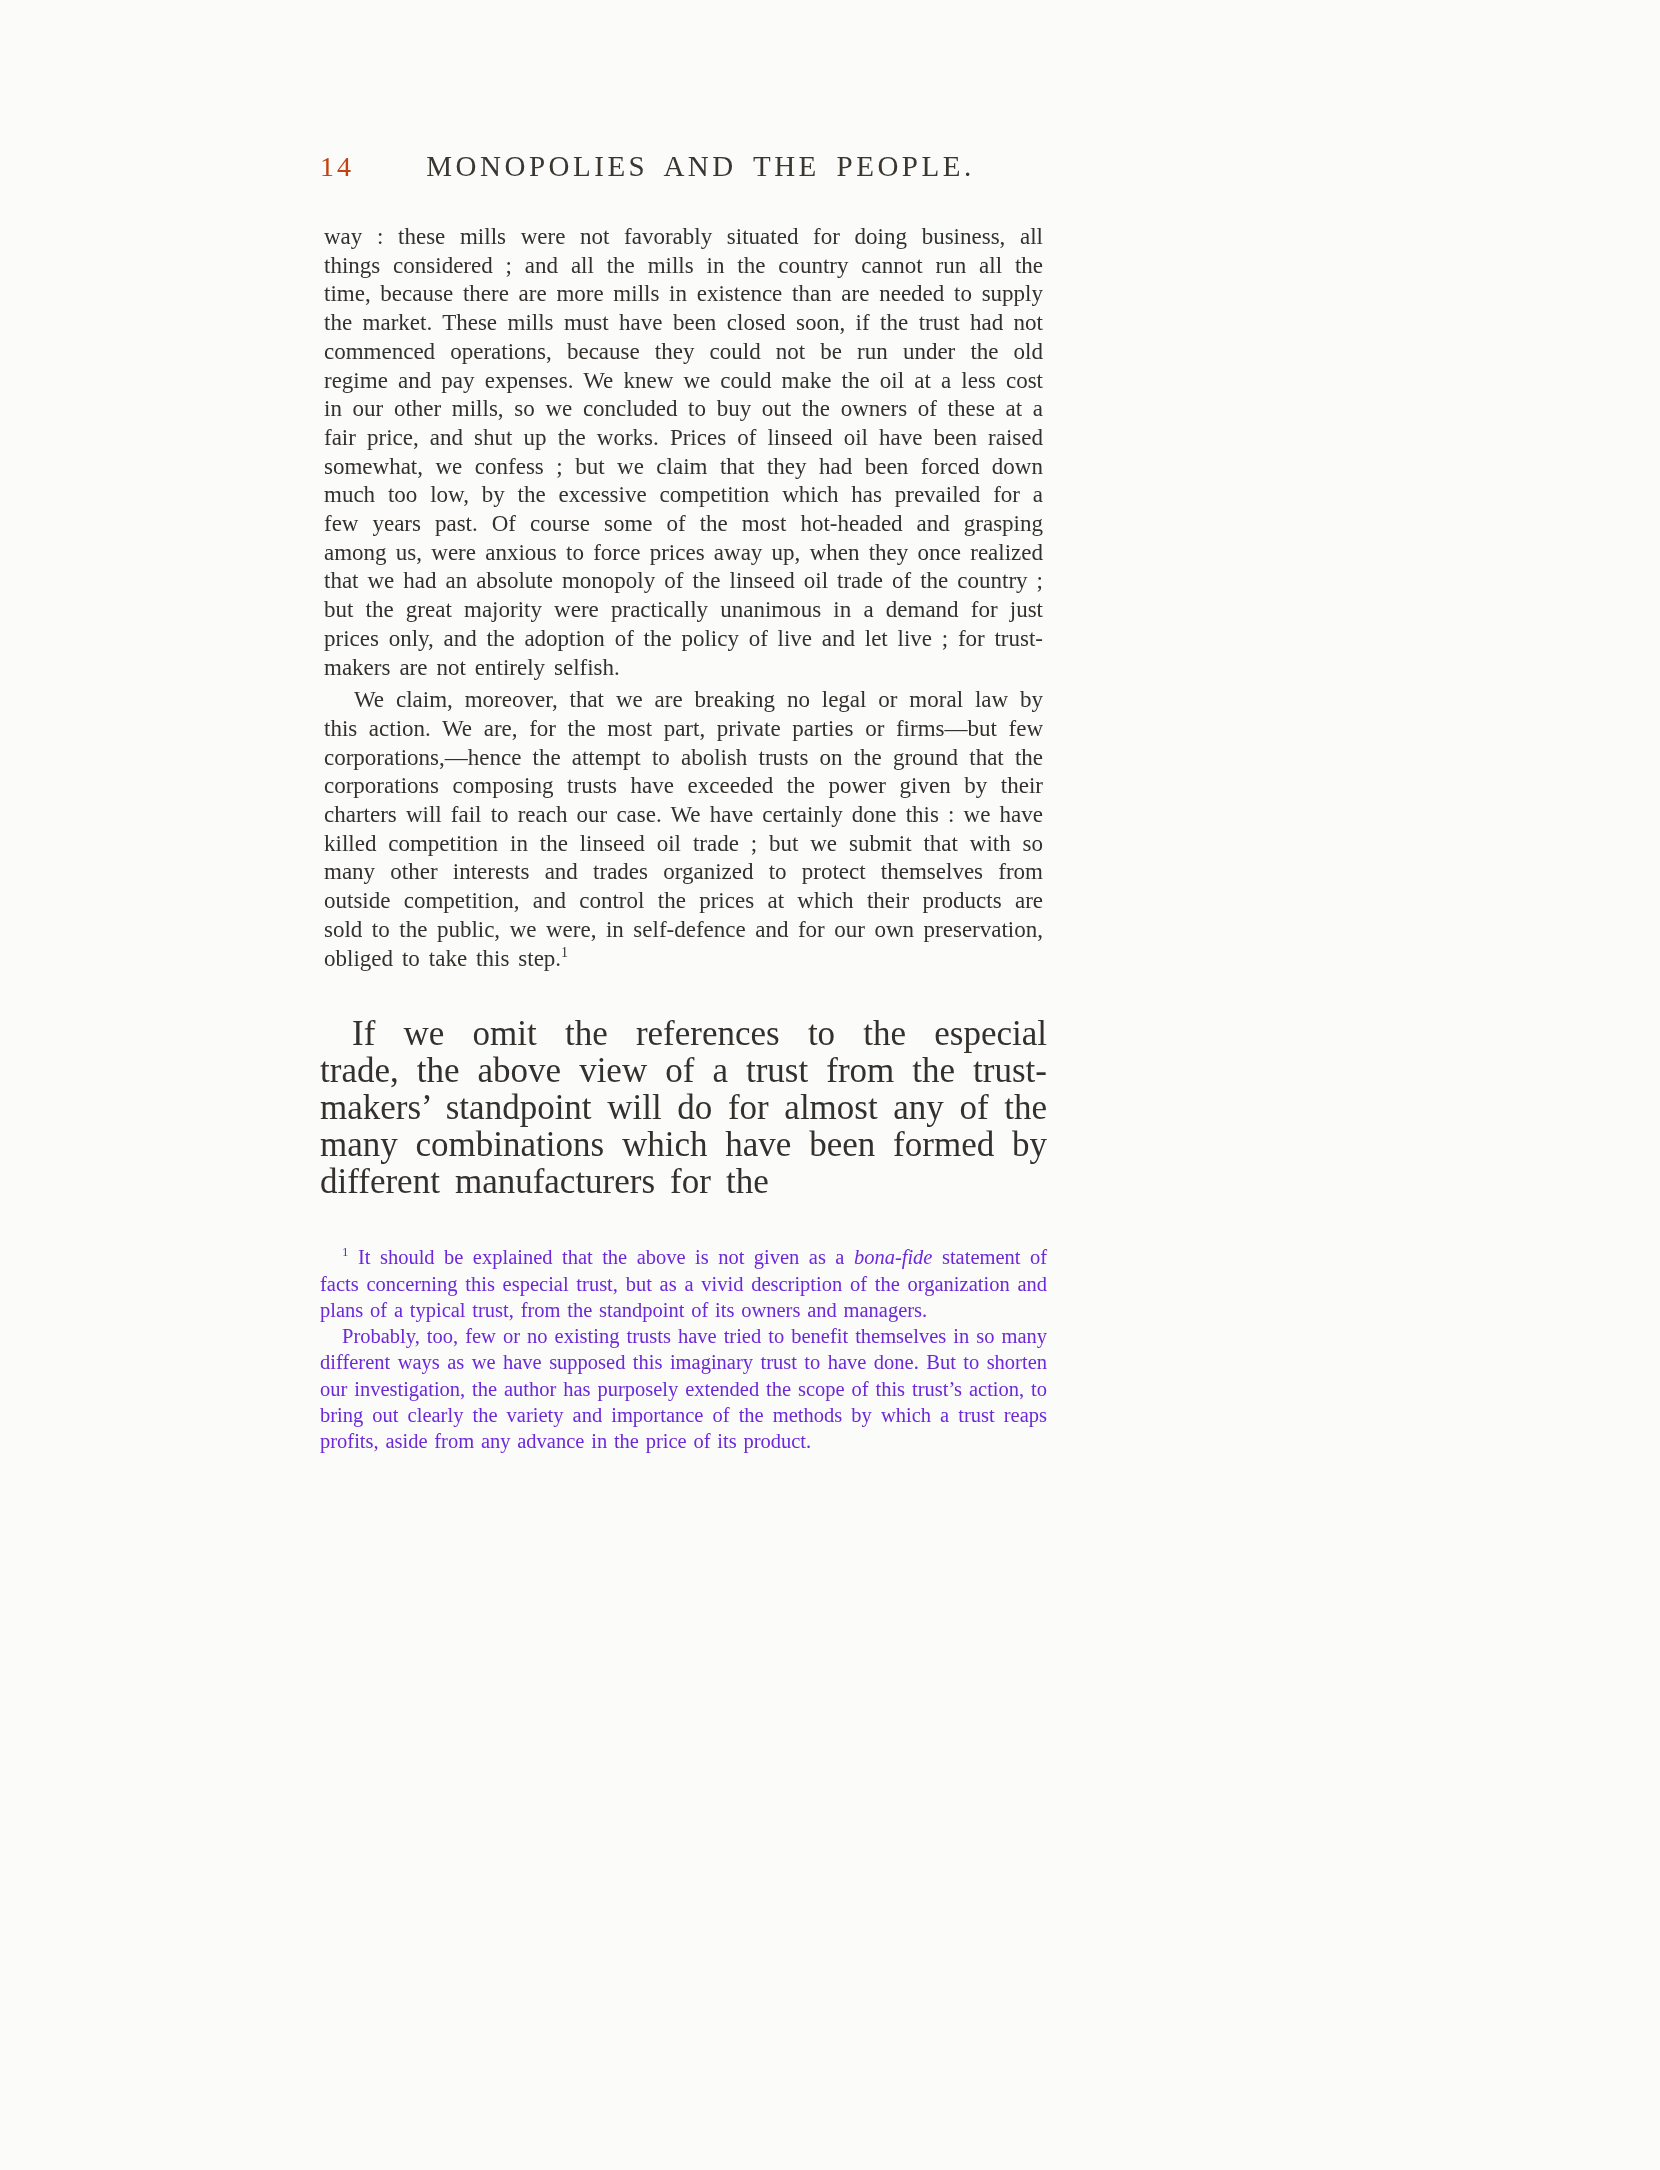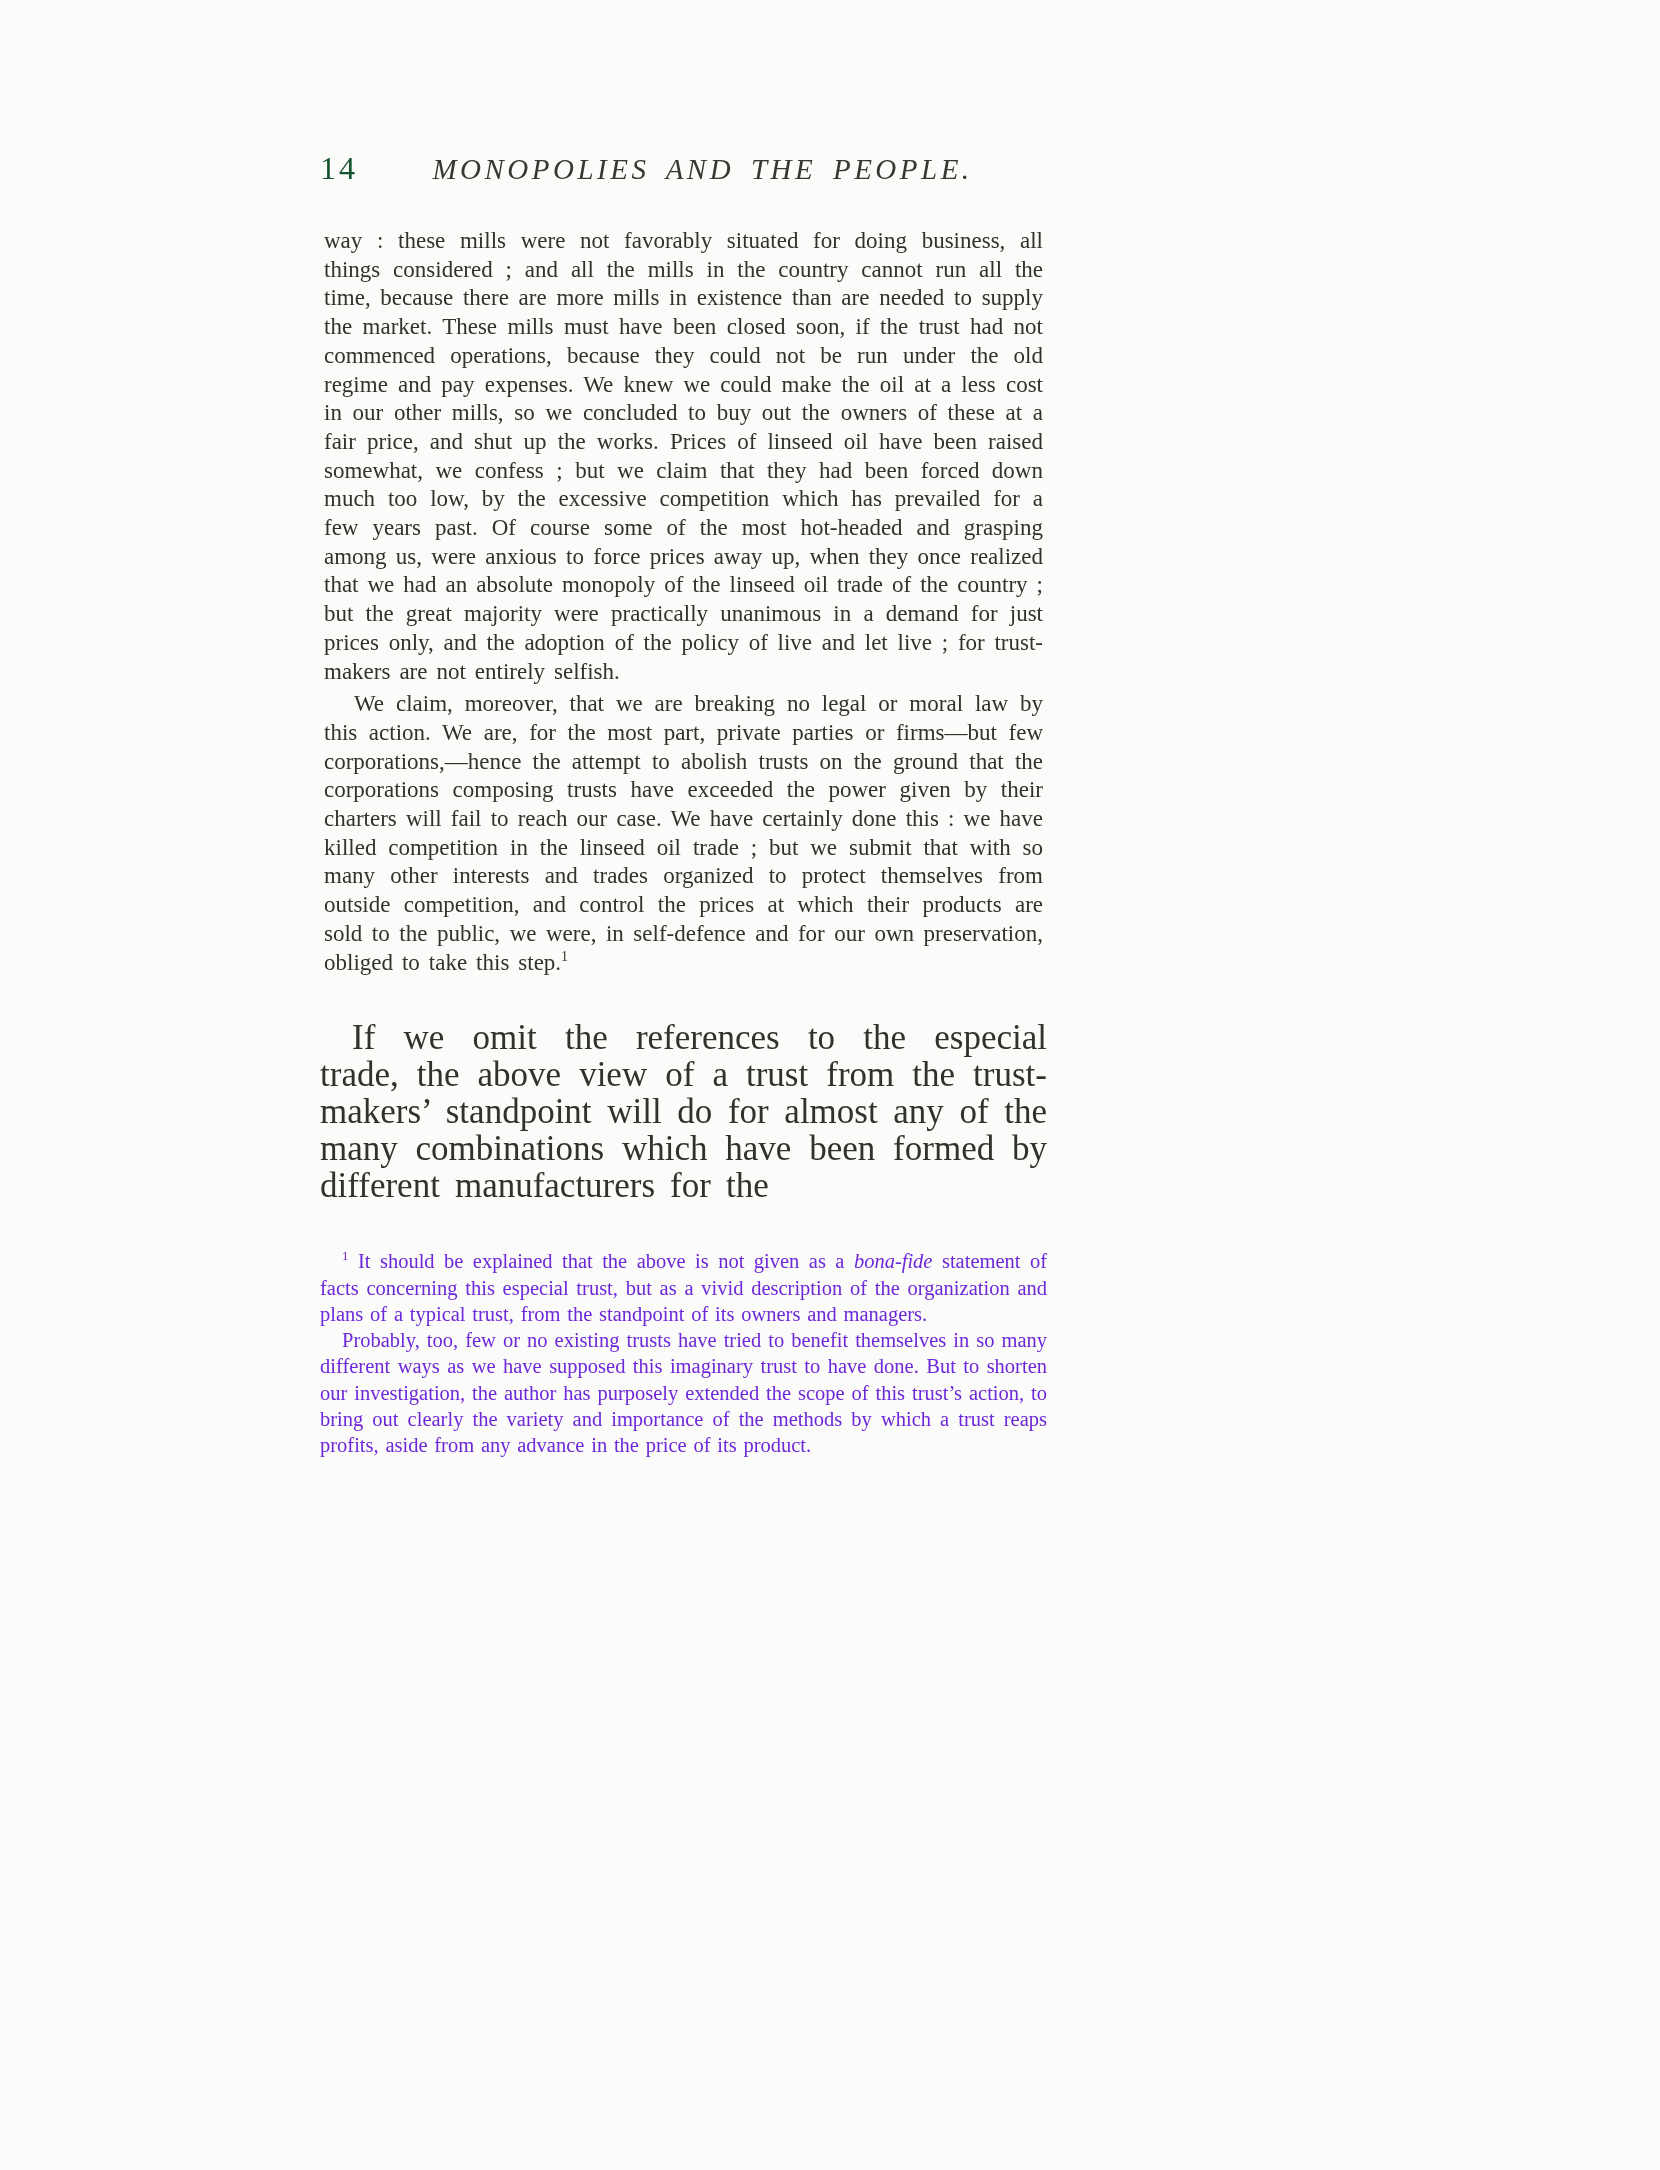--- a/index.html
+++ b/index.html
@@ -22,28 +22,27 @@
     left: 320px;
     top: 150px;
     width: 727px;
   }
   .running-header {
     display: flex;
     align-items: baseline;
     margin-bottom: 40px;
   }
   .page-number {
-    font-size: 32px;
+    font-size: 28px;
     letter-spacing: 3px;
-    color: #14532d;
+    color: #c2410c;
   }
   .header-title {
     flex: 1;
     text-align: center;
-    font-style: italic;
     font-size: 29px;
     letter-spacing: 3.5px;
     word-spacing: 6px;
     color: #3a3731;
   }
   .quote p {
     margin: 4px;
     font-size: 23px;
     line-height: 28.7px;
     text-align: justify;

